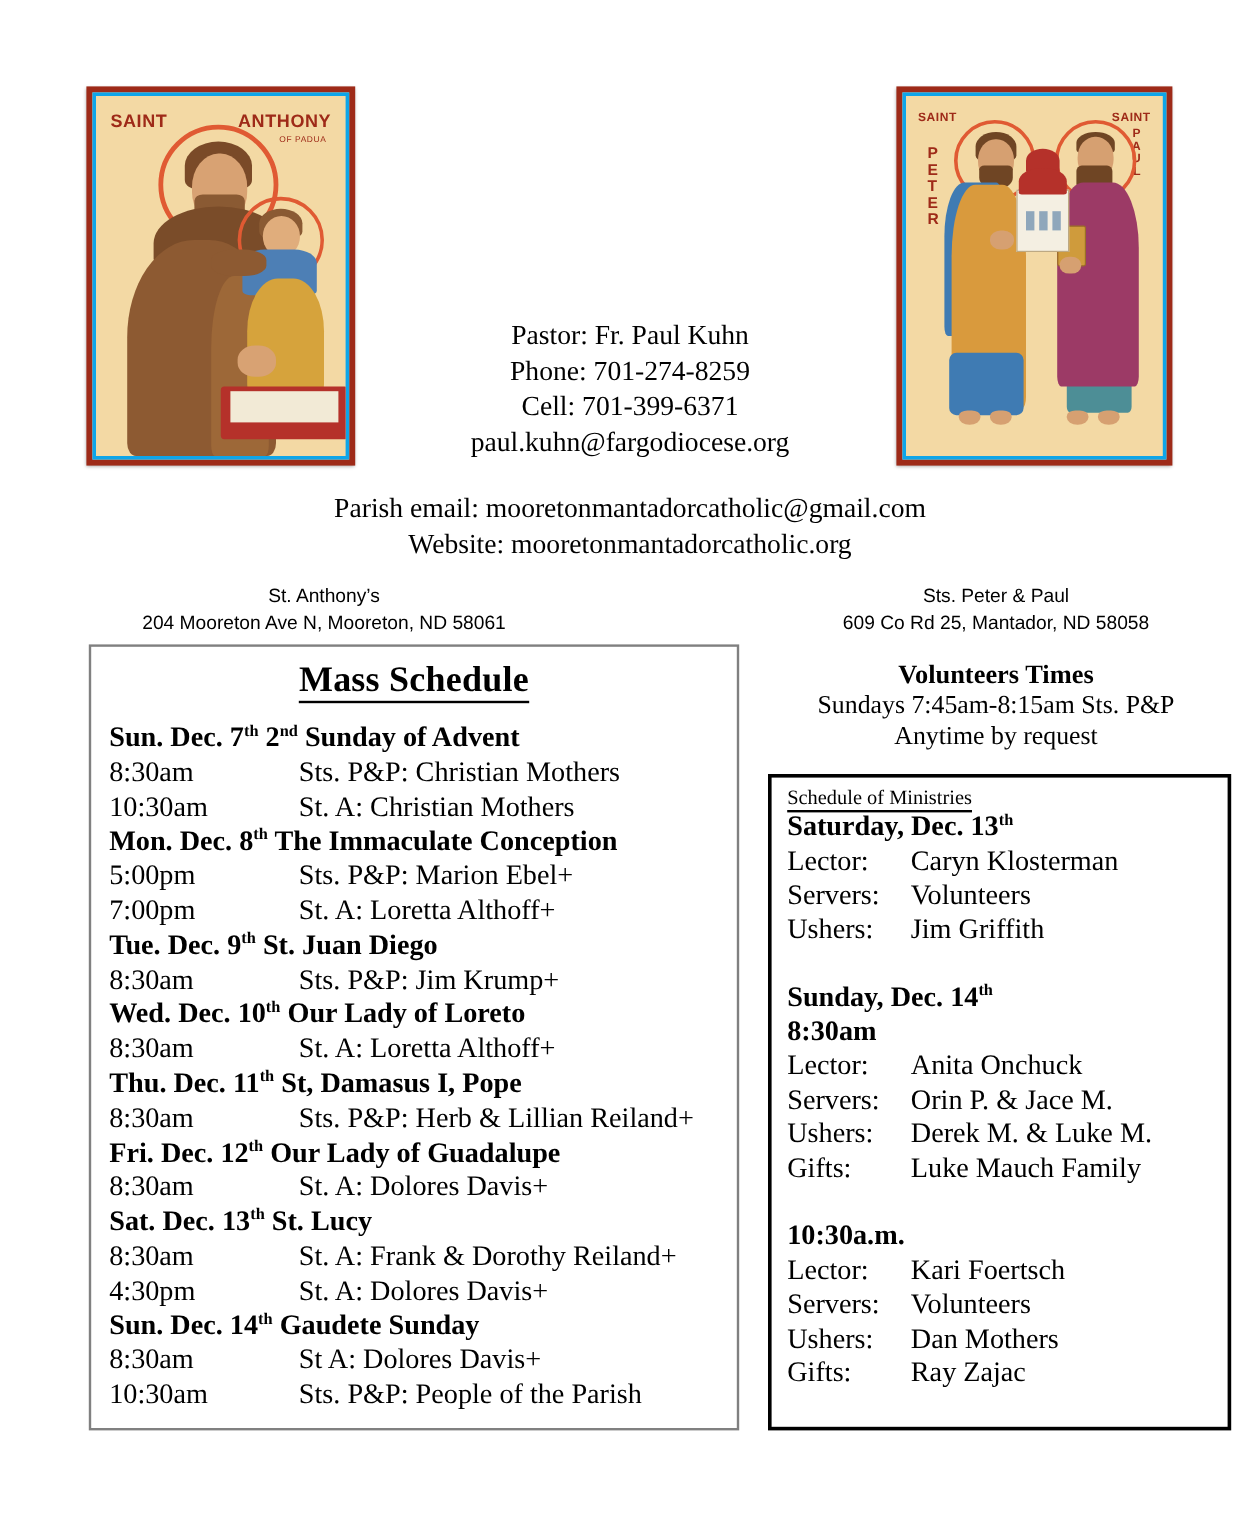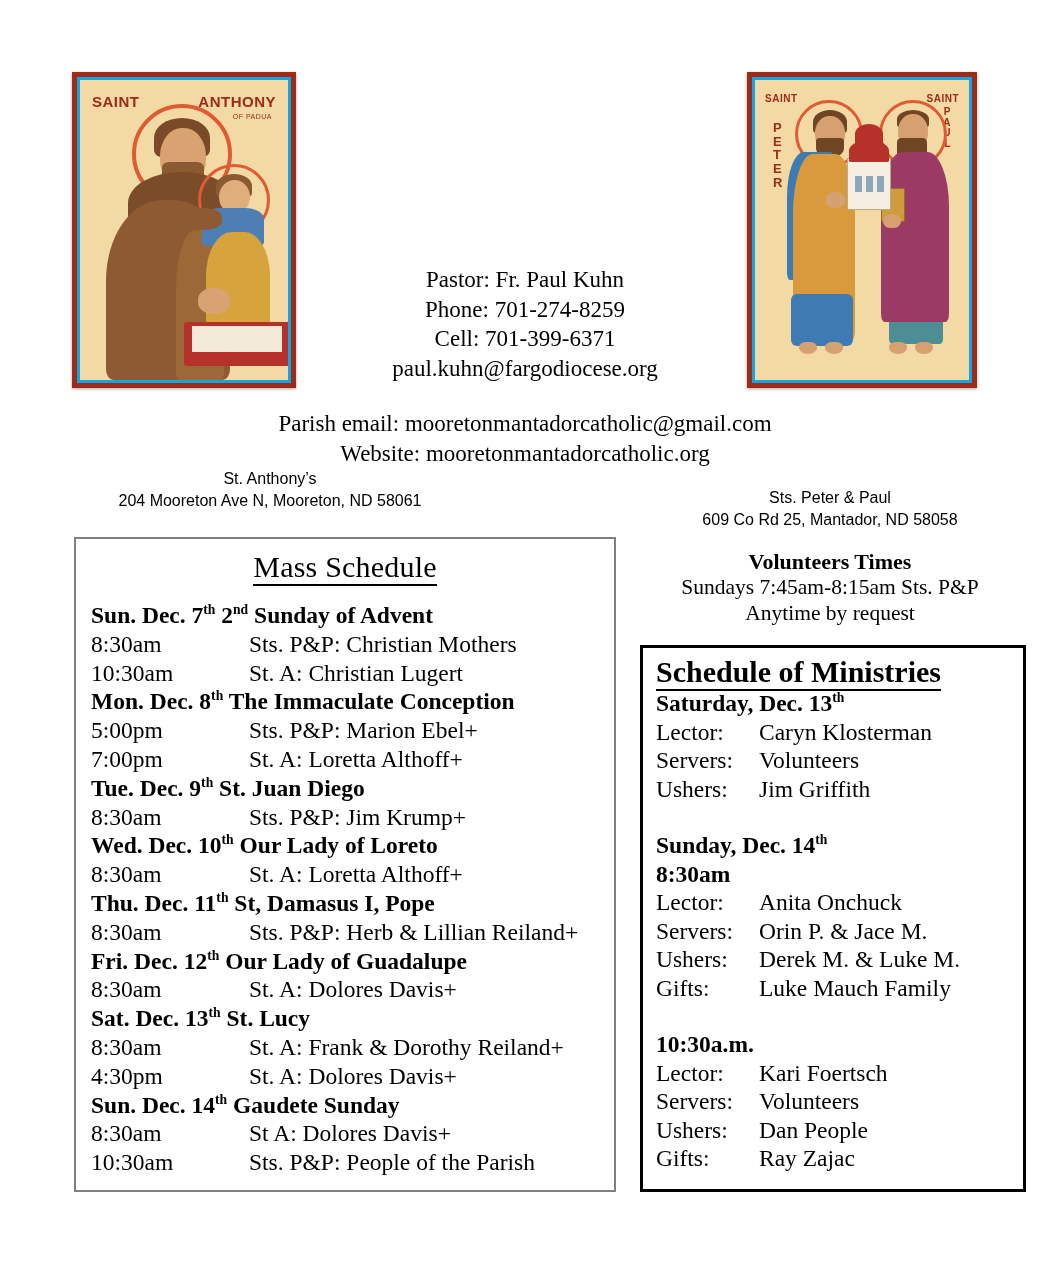--- a/index.html
+++ b/index.html
@@ -91,30 +91,30 @@
     position: absolute; left: 200px; top: 409px; width: 650px;
     text-align: center; font-size: 23px; line-height: 29.5px;
   }
 
   
   .parish-addr {
     position: absolute; text-align: center;
     font-family: "Liberation Sans", "DejaVu Sans", sans-serif;
     font-size: 16px; line-height: 22px;
   }
-  #addr-anthony { left: 95px; top: 468px; width: 350px; }
+  #addr-anthony { left: 95px; top: 487px; width: 350px; }
   #addr-peterpaul { left: 630px; top: 487px; width: 400px; }
 
   
   #mass-box {
     position: absolute; left: 74px; top: 537px; width: 542px; height: 655px;
     border: 2px solid #808080; background: #ffffff;
   }
   #mass-heading {
-    text-align: center; font-size: 30px; font-weight: 400;
+    text-align: center; font-size: 30px; font-weight: 700;
     margin-top: 11px; letter-spacing: .2px;
   }
   #mass-heading span { border-bottom: 2px solid #000; padding-bottom: 1px; }
   #mass-list { margin-top: 17px; padding-left: 15px; }
   .mass-day {
     font-weight: 700; font-size: 23.5px; line-height: 28.8px; white-space: nowrap;
   }
   .mass-row {
     font-size: 23.5px; line-height: 28.8px; display: flex; white-space: nowrap;
   }
@@ -127,21 +127,21 @@
   }
   #confession-heading { font-size: 22px; font-weight: 700; line-height: 27px; }
   .confession-line { font-size: 21.5px; line-height: 25.5px; }
 
   
   #ministries-box {
     position: absolute; left: 640px; top: 645px; width: 386px; height: 547px;
     border: 3px solid #000000; background: #ffffff;
   }
   #ministries-heading {
-    font-size: 30px; font-weight: 700; margin: 7px 0 0 13px; display: inline-block;
+    font-size: 17px; font-weight: 400; margin: 7px 0 0 13px; display: inline-block;
   }
   #ministries-heading span { border-bottom: 2px solid #000; padding-bottom: 1px; }
   .min-group { padding-left: 13px; }
   .min-date { font-weight: 700; font-size: 23.5px; line-height: 28.5px; }
   .min-time { font-weight: 700; font-size: 23.5px; line-height: 28.5px; }
   .min-row { font-size: 23.5px; line-height: 28.5px; display: flex; white-space: nowrap; }
   .min-label { width: 103px; flex: none; }
   .min-value { flex: 1; }
   .min-gap { height: 28px; }
 </style>
@@ -242,21 +242,21 @@
       <span>Mass Schedule</span>
     </div>
     <div id="mass-list">
         <div class="mass-day">Sun. Dec. 7<sup>th</sup> 2<sup>nd</sup> Sunday of Advent</div>
         <div class="mass-row">
           <span class="mass-time">8:30am</span>
           <span class="mass-int">Sts. P&amp;P: Christian Mothers</span>
         </div>
         <div class="mass-row">
           <span class="mass-time">10:30am</span>
-          <span class="mass-int">St. A: Christian Lugert</span>
+          <span class="mass-int">St. A: Christian Mothers</span>
         </div>
         <div class="mass-day">Mon. Dec. 8<sup>th</sup> The Immaculate Conception</div>
         <div class="mass-row">
           <span class="mass-time">5:00pm</span>
           <span class="mass-int">Sts. P&amp;P: Marion Ebel+</span>
         </div>
         <div class="mass-row">
           <span class="mass-time">7:00pm</span>
           <span class="mass-int">St. A: Loretta Althoff+</span>
         </div>
@@ -356,21 +356,21 @@
           <div class="min-row">
             <span class="min-label">Lector:</span>
             <span class="min-value">Kari Foertsch</span>
           </div>
           <div class="min-row">
             <span class="min-label">Servers:</span>
             <span class="min-value">Volunteers</span>
           </div>
           <div class="min-row">
             <span class="min-label">Ushers:</span>
-            <span class="min-value">Dan People</span>
+            <span class="min-value">Dan Mothers</span>
           </div>
           <div class="min-row">
             <span class="min-label">Gifts:</span>
             <span class="min-value">Ray Zajac</span>
           </div>
         </div>
       </div>
   </div>
 
 </div>

